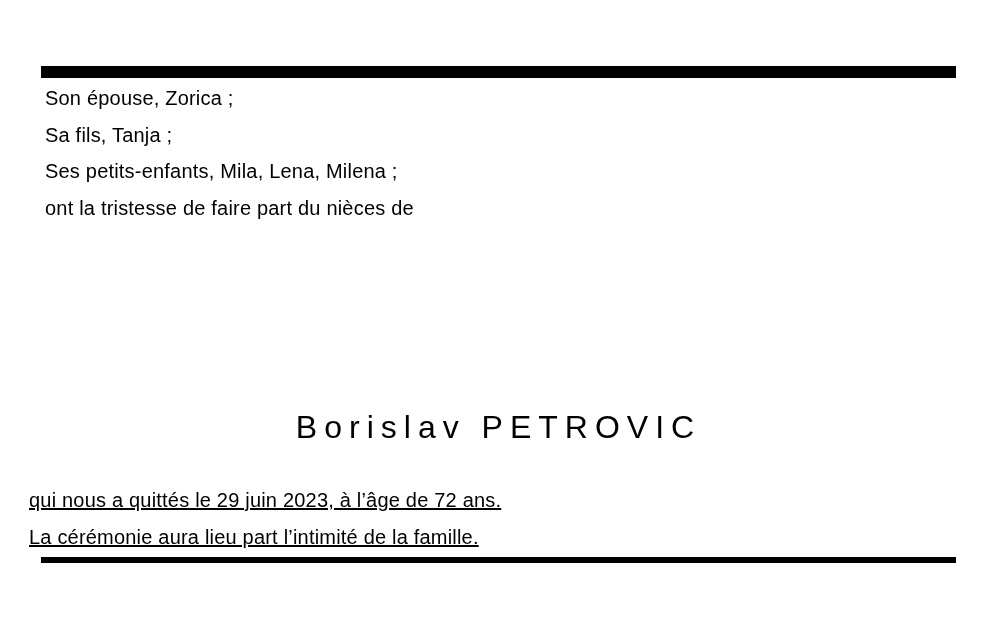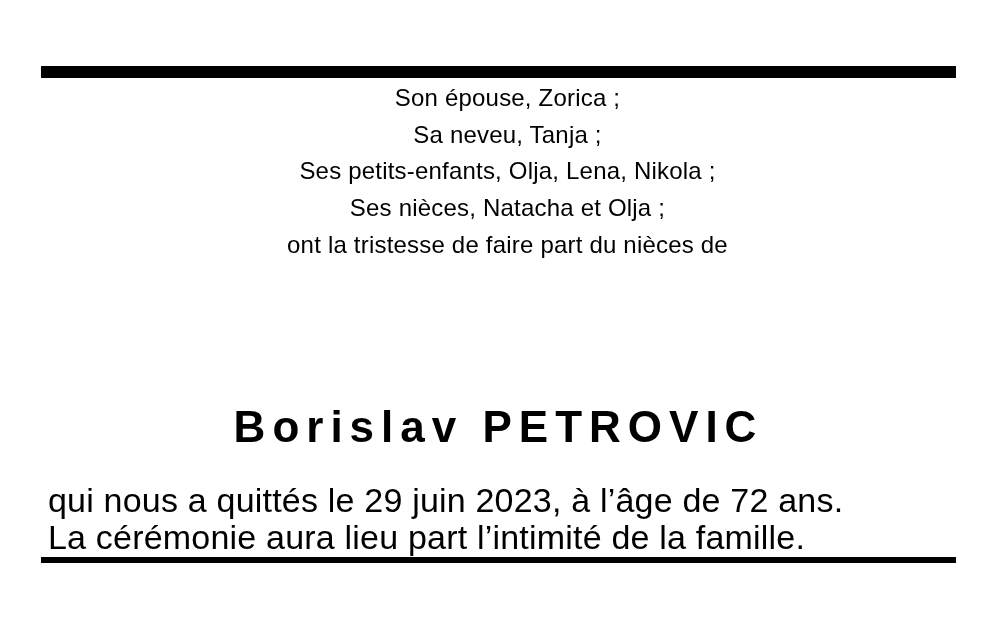--- a/index.html
+++ b/index.html
@@ -32,64 +32,63 @@
   }
   .rule.bottom {
     top: 557px;
     height: 6px;
   }
   .family-block {
     position: absolute;
     left: 45px;
     top: 80px;
     right: 30px;
-    font-size: 24px;
+    font-size: 20px;
     line-height: 36.7px;
     letter-spacing: 0.2px;
     white-space: nowrap;
-    text-align: center;
   }
   .deceased-name {
     position: absolute;
     left: 41px;
     width: 915px;
     top: 409px;
     text-align: center;
-    font-size: 44px;
-    font-weight: bold;
+    font-size: 32px;
+    font-weight: normal;
     line-height: 36.7px;
     letter-spacing: 7px;
     white-space: nowrap;
   }
   .closing-block {
     position: absolute;
-    left: 48px;
+    left: 29px;
     top: 482px;
     right: 30px;
-    font-size: 34px;
+    font-size: 20px;
     line-height: 36.7px;
     letter-spacing: 0.2px;
     white-space: nowrap;
+    text-decoration: underline;
   }
   .line {
     display: block;
   }
 </style>
 </head>
 <body>
 
 <div class="page">
 
   <div class="rule top"></div>
 
   <div class="family-block">
     <span class="line">Son épouse, Zorica ;</span>
-    <span class="line">Sa neveu, Tanja ;</span>
-    <span class="line">Ses petits-enfants, Olja, Lena, Nikola ;</span>
-    <span class="line">Ses nièces, Natacha et Olja ;</span>
+    <span class="line">Sa fils, Tanja ;</span>
+    <span class="line">Ses petits-enfants, Mila, Lena, Milena ;</span>
     <span class="line">ont la tristesse de faire part du nièces de</span>
   </div>
 
   <div class="deceased-name">Borislav PETROVIC</div>
 
   <div class="closing-block">
     <span class="line">qui nous a quittés le 29 juin 2023, à l’âge de 72 ans.</span>
     <span class="line">La cérémonie aura lieu part l’intimité de la famille.</span>
   </div>
 

